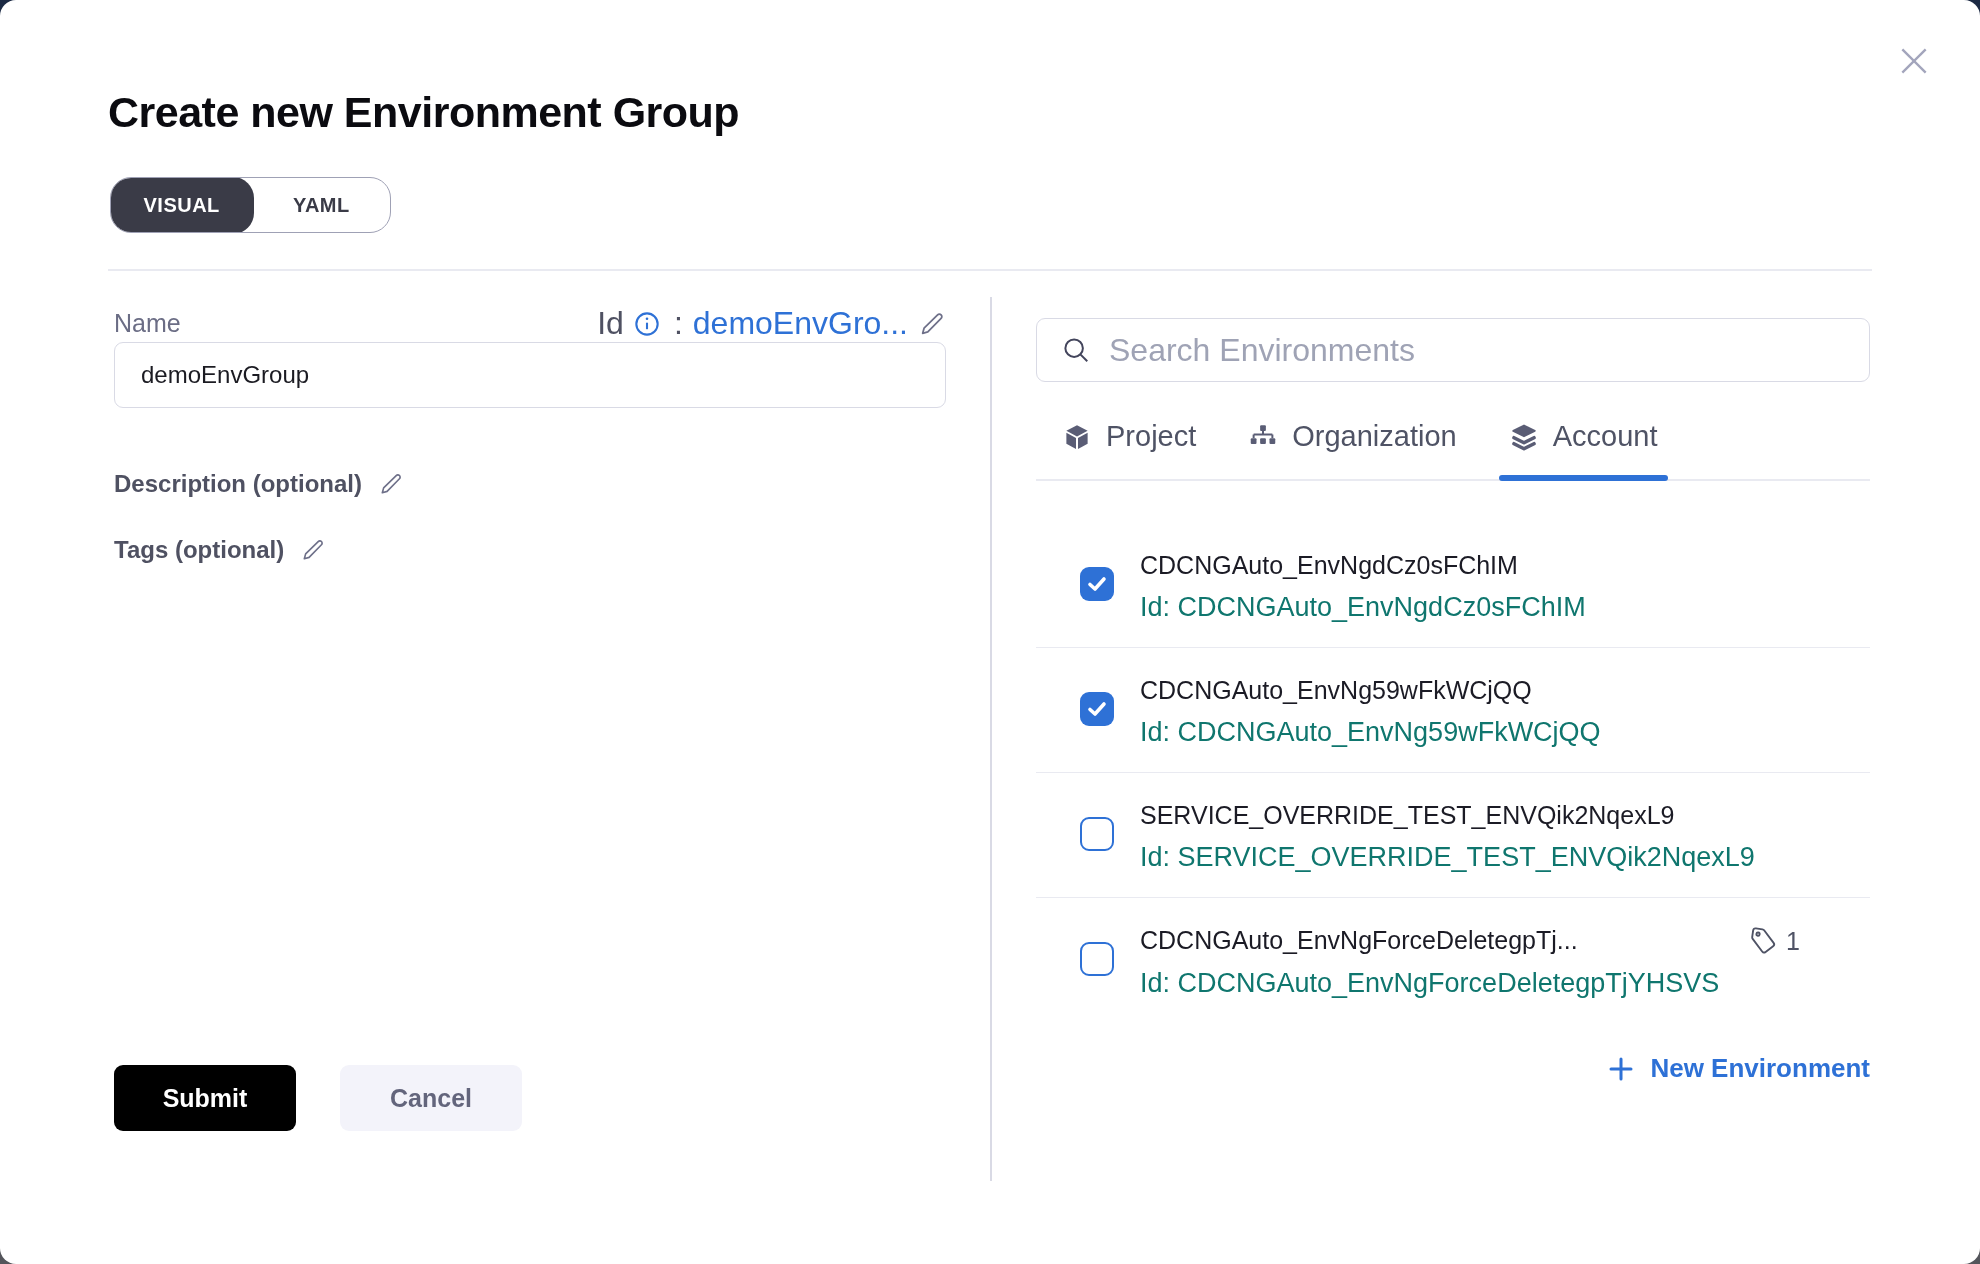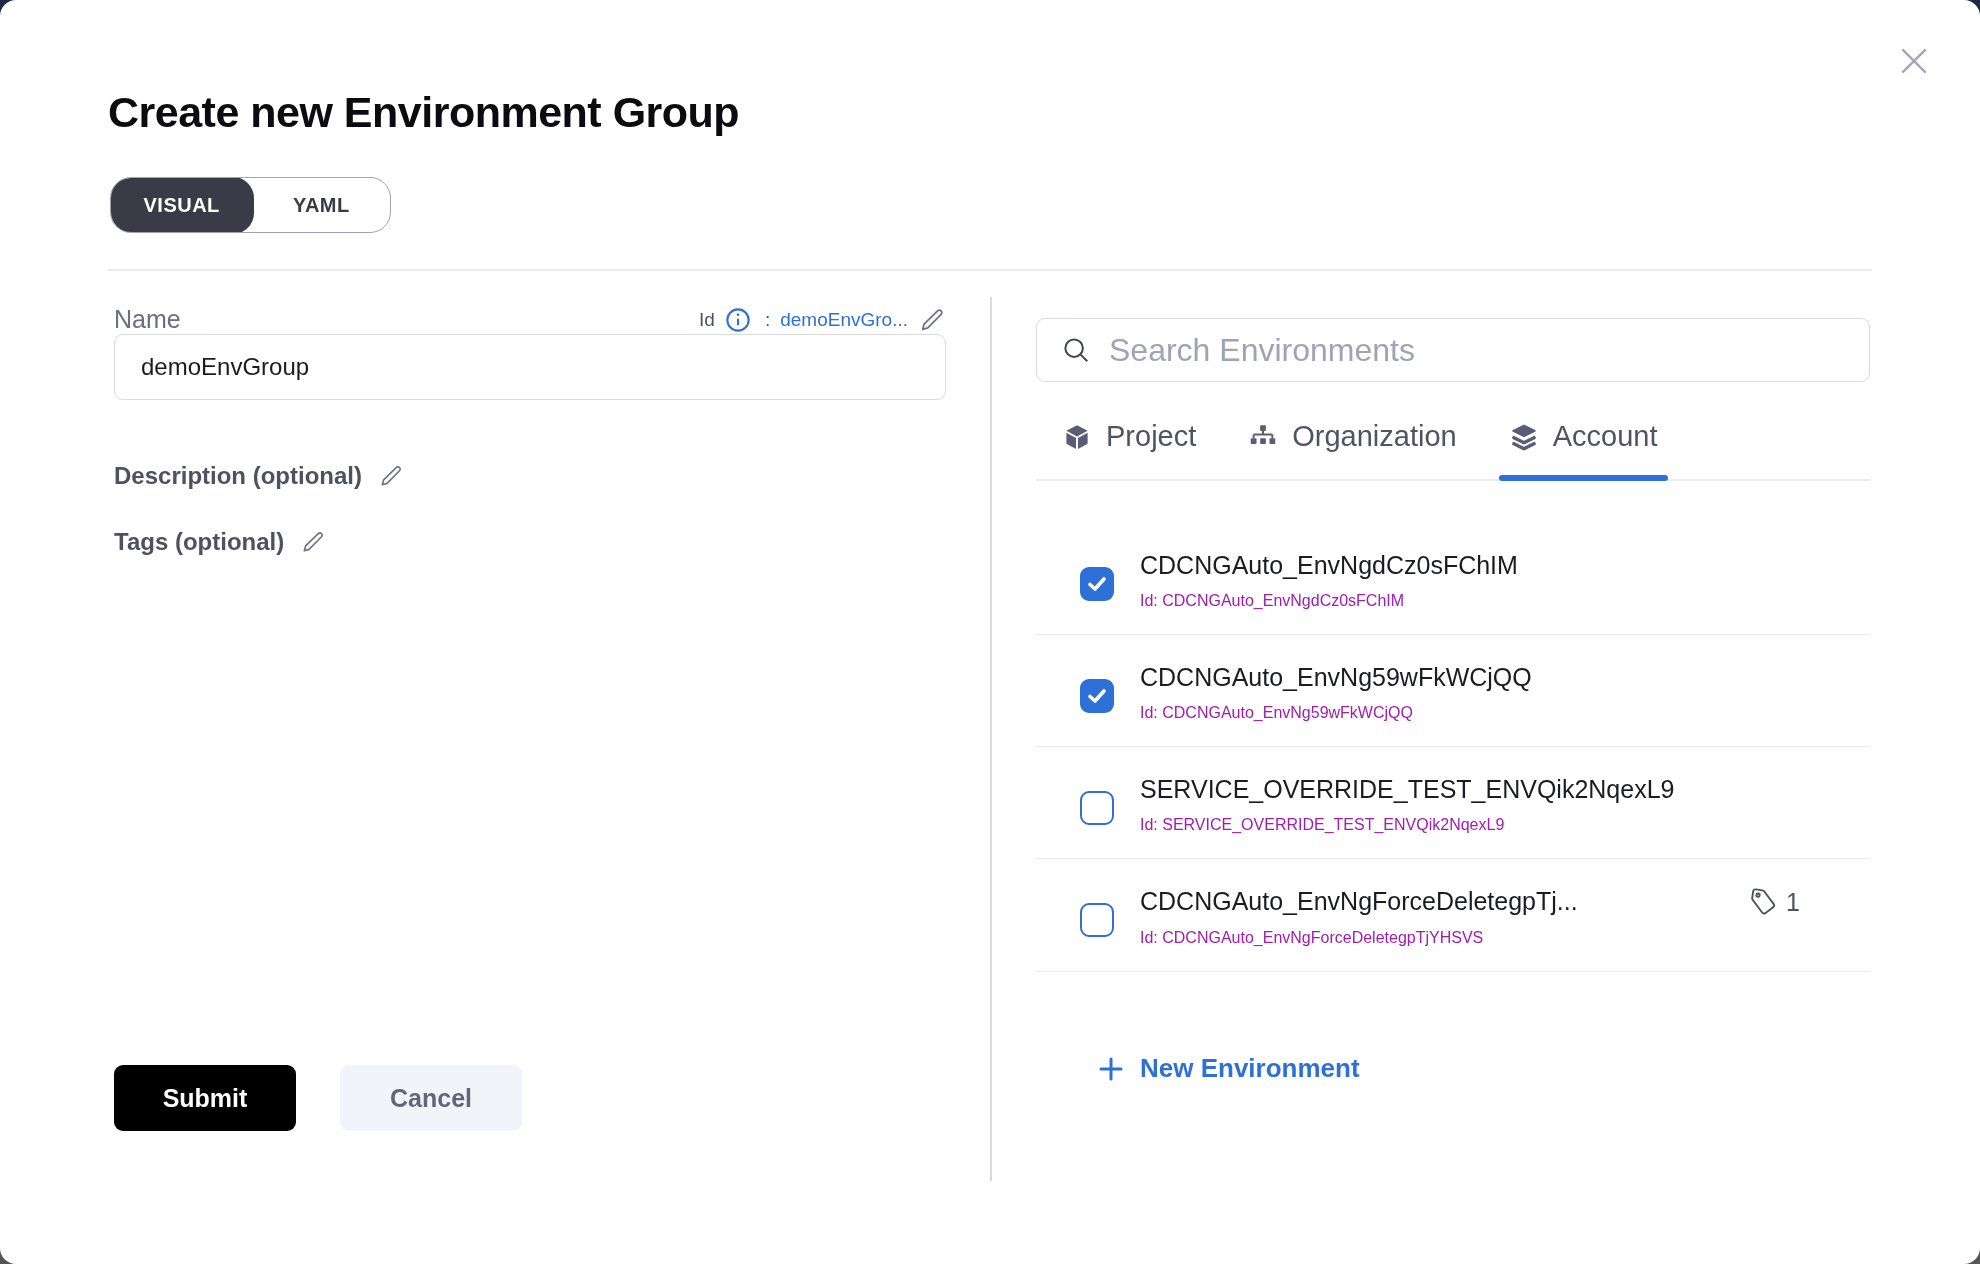--- a/index.html
+++ b/index.html
@@ -57,21 +57,21 @@
   }
   .left-col {
     width:832px; flex:0 0 832px;
     display:flex; flex-direction:column;
     padding-top:34px;
   }
   .name-row {
     display:flex; justify-content:space-between; align-items:center;
   }
   .name-label { font-size:25px; color:#6B6D85; }
-  .id-group { display:flex; align-items:center; gap:10px; font-size:19px; }
+  .id-group { display:flex; align-items:center; gap:10px; font-size:32px; }
   .id-label { color:#4F5162; }
   .id-colon { color:#4F5162; margin-left:4px; }
   .id-value { color:#2E71D6; cursor:pointer; text-decoration:none; }
   .icon { display:inline-flex; align-items:center; justify-content:center; }
   .pencil { color:#6E7089; cursor:pointer; }
   .name-input {
     height:66px; width:100%;
     border:1.5px solid #D9DAE5; border-radius:9px;
     padding:0 26px;
     font-family:inherit; font-size:24px; color:#1B1B22;
@@ -144,31 +144,31 @@
     border-radius:9px;
     margin-top:16px;
     display:inline-flex; align-items:center; justify-content:center;
     cursor:pointer;
   }
   .checkbox.checked { background:#2E71D6; }
   .checkbox.unchecked { background:#fff; border:2.5px solid #2E71D6; }
   .env-text { flex:1; }
   .env-title-row { display:flex; align-items:flex-start; }
   .env-name { font-size:25px; color:#1B1B25; }
-  .env-id { font-size:16px; color:#a21caf; margin-top:12px; }
+  .env-id { font-size:27px; color:#0f766e; margin-top:12px; }
   .tag-badge {
     display:flex; align-items:center; gap:8px;
     margin-left:auto; margin-right:70px;
     color:#4F5365; font-size:25px;
   }
   .new-env {
     display:flex; align-items:center; gap:14px;
     margin:52px 0 0 60px;
     color:#2E71D6; font-size:26px; font-weight:700;
-    cursor:pointer; background:none; border:none; font-family:inherit;
+    cursor:pointer; background:none; border:none; font-family:inherit;justify-content:flex-end;
   }
 </style>
 </head>
 <body>
 
 <div class="modal">
 
   <button class="close-btn">
     <svg width="40" height="40" viewBox="0 0 24 24" fill="none" stroke="currentColor" stroke-width="1.4">
       <line x1="5" y1="5" x2="19" y2="19"></line>

